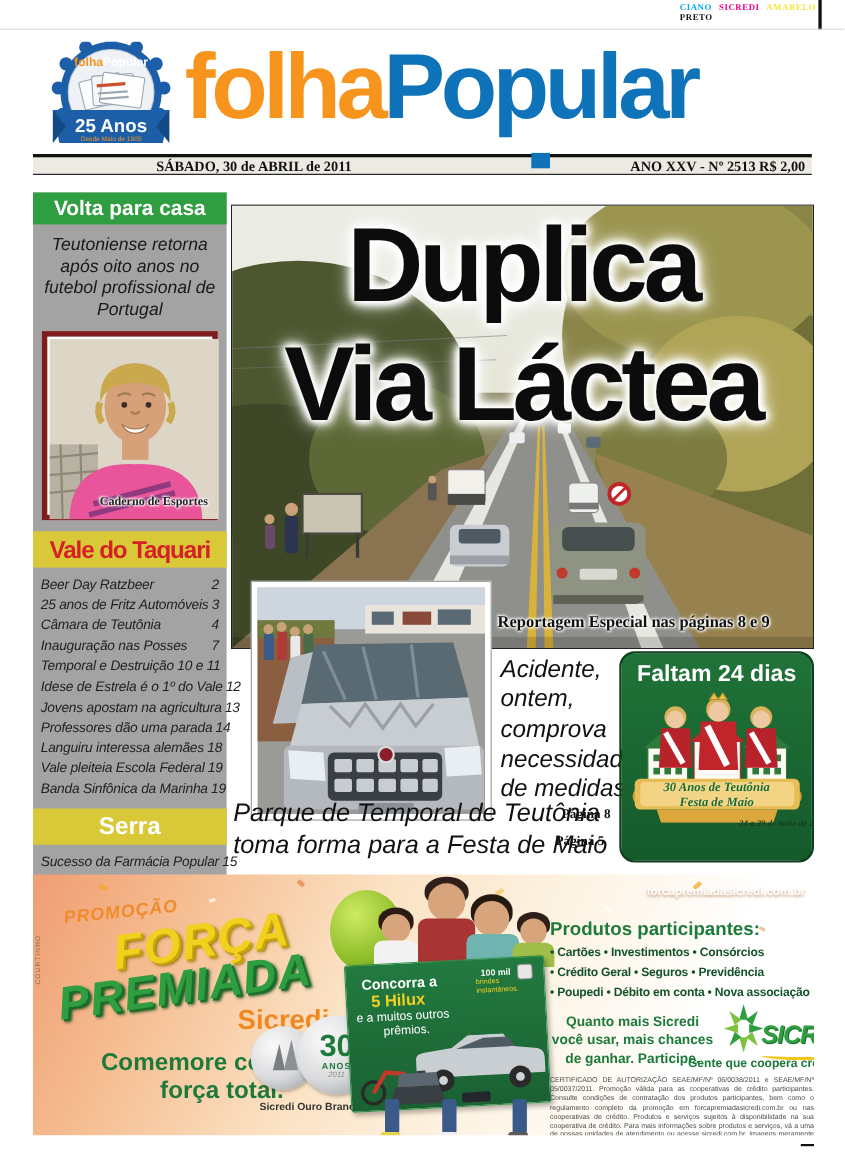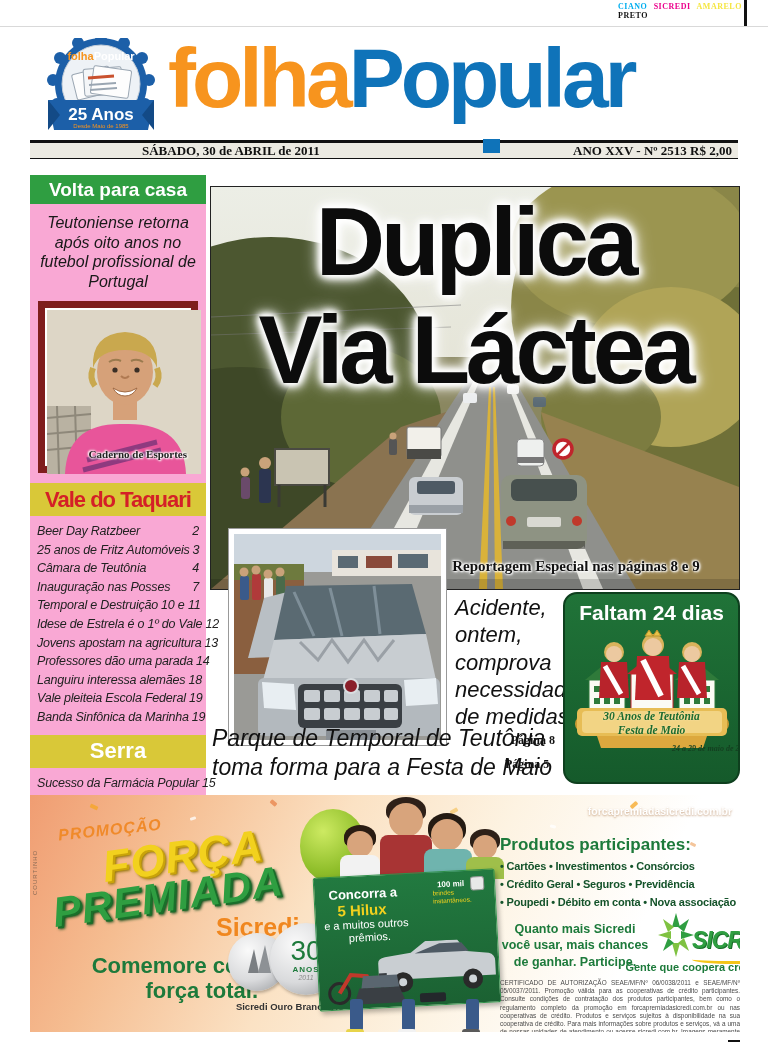--- a/index.html
+++ b/index.html
@@ -22,27 +22,27 @@
   
   .datebar{top:140px;left:30px;width:708px;height:19px;background:#eceae2;
            border-top:3px solid #111;border-bottom:1px solid #111;box-sizing:border-box;
            display:flex;align-items:center;justify-content:space-between;
            font:bold 13px "Liberation Serif",serif;color:#111;}
   .datebar .d1{padding-left:112px;}
   .datebar .d2{padding-right:6px;}
   .graymark{top:147px;left:33px;width:14px;height:7px;background:#b3b3ad;}
 
   
-  .sidebar{top:175px;left:30px;width:176px;height:747px;background:#f9a8d4;}
+  .sidebar{top:175px;left:30px;width:176px;height:747px;background:#a3a3a3;}
   .sb-green{height:29px;background:#2f9e41;color:#fff;font-weight:bold;font-size:19px;
             display:flex;align-items:center;justify-content:center;}
   .sb-teaser{padding:9px 6px 6px 6px;font-style:italic;font-size:16px;line-height:1.22;
              text-align:center;color:#191919;}
   .sb-photo{position:relative;margin:4px auto 0 auto;width:160px;height:172px;background:#fff;
-            border:7px solid #7f1d1d;padding:2px;box-sizing:border-box;}
+            border:5px solid #7f1d1d;padding:2px;box-sizing:border-box;}
   .sb-caption{position:absolute;right:4px;bottom:6px;font:bold 11px "Liberation Serif",serif;color:#222;
               text-shadow:0 0 2px #fff,0 0 3px #fff,1px 1px 2px #fff,-1px -1px 2px #fff;}
   .sb-goldbar{margin-top:10px;height:33px;background:#d9c838;display:flex;align-items:center;justify-content:center;}
   .sb-goldbar.red-t{color:#d42027;font-weight:bold;font-size:22px;letter-spacing:-1px;}
   .sb-goldbar.white-t{color:#fff;font-weight:bold;font-size:22px;}
   .sb-list{padding:6px 7px 4px 7px;}
   .sb-row{display:flex;justify-content:space-between;align-items:baseline;
           font-style:italic;font-size:12.5px;line-height:18.6px;color:#222;white-space:nowrap;letter-spacing:-.2px;}
   .sb-row .pg{font-style:italic;margin-left:3px;}
 
@@ -95,21 +95,21 @@
             color:#2f9e41;font-weight:bold;font-style:italic;font-size:42px;letter-spacing:1px;
             text-shadow:2px 2px 0 #1a6f2a,3px 3px 3px #0c4a18;}
   .ad-sicredi-small{position:absolute;left:186px;top:118px;color:#f0871f;font-weight:bold;font-size:25px;}
   .ad-slogan{position:absolute;left:28px;top:158px;width:200px;text-align:right;
              color:#1d7a3b;font-weight:bold;font-size:22px;line-height:1.15;}
   .coin{position:absolute;border-radius:50%;
         background:radial-gradient(circle at 35% 30%,#fafafa,#d9dadc 55%,#a9abae 85%,#8f9194);
         box-shadow:1px 2px 3px rgba(0,0,0,.25);}
   .coin1{left:198px;top:138px;width:58px;height:58px;}
   .coin2{left:240px;top:128px;width:72px;height:72px;display:flex;flex-direction:column;align-items:center;justify-content:center;}
-  .coin2 .n30{color:#1d7a3b;font-weight:normal;font-size:28px;line-height:1;}
+  .coin2 .n30{color:#1d7a3b;font-weight:bold;font-size:28px;line-height:1;}
   .coin2 .anos{color:#1d7a3b;font-weight:bold;font-size:8px;letter-spacing:1px;}
   .coin2 .yr{color:#8a8a8a;font-size:7px;font-style:italic;}
   .coin-cap{position:absolute;left:190px;top:206px;width:140px;text-align:center;font-weight:bold;font-size:9.5px;color:#333;}
 
   .fam{position:absolute;left:268px;top:0px;width:212px;height:237px;}
   .balloon{position:absolute;left:2px;top:14px;width:66px;height:74px;border-radius:50%;
            background:radial-gradient(circle at 35% 30%,#cdea62,#8fbe2a 60%,#6d9a1d);}
   .balloon-knot{position:absolute;left:32px;top:86px;width:4px;height:26px;background:#7fae1f;}
   .head{position:absolute;border-radius:50%;background:#d8a47c;}
   .hair{position:absolute;border-radius:50% 50% 40% 40%;background:#2e2018;}

